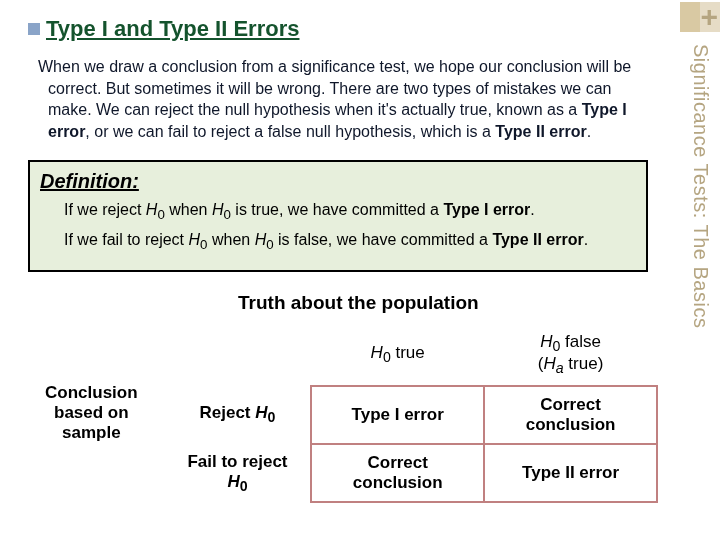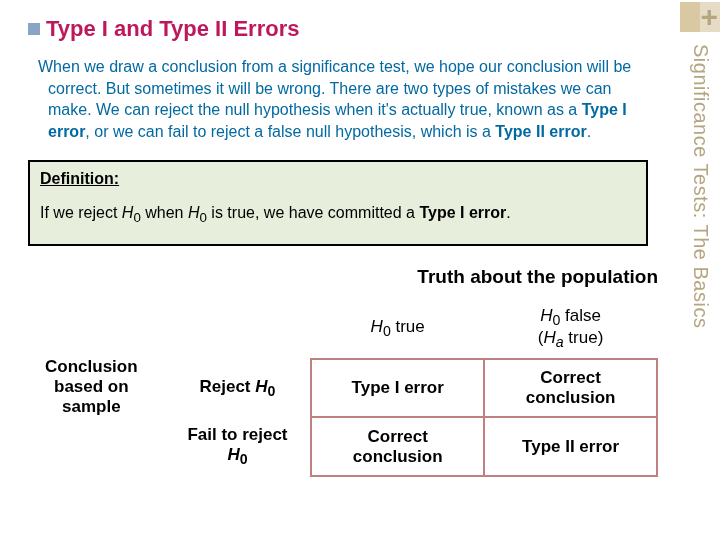--- a/index.html
+++ b/index.html
@@ -51,51 +51,53 @@
     left: 28px;
     top: 16px;
     width: 620px;
   }
   .title-row { display:flex; align-items:center; margin-bottom: 14px; }
   .bullet {
     width: 12px; height: 12px;
     background:#8aa4c8;
     margin-right: 6px;
   }
-  .title-text { font-size: 22px; font-weight: bold; color:#be185d; }
+  .title-text { font-size: 22px; font-weight: bold; color:#14532d;text-decoration:underline; }
   .intro {
     font-size: 16px;
     line-height: 1.35;
-    color:#0369a1;
+    color:#0f172a;
     padding-left: 10px;
     text-indent: -10px;
     margin-left: 10px;
     margin-bottom: 18px;
     padding-right: 4px;
   }
   .defbox {
     border: 2px solid #000;
     background: #e7efdc;
     padding: 8px 10px 12px 10px;
     margin-bottom: 20px;
   }
   .defhead {
-    font-size: 16px;
+    font-size: 20px;
     font-weight: bold;
     text-decoration: underline;
-    margin-bottom: 14px;
+    margin-bottom: 6px;
+    font-style: italic;
   }
   .defline {
     font-size: 16px;
     line-height: 1.35;
     margin-bottom: 4px;
+    margin-left: 24px;
   }
   .tablewrap { width: 640px; margin-left: -10px; }
   .tcap {
-    text-align: right;
+    text-align: left;
     font-weight: bold;
     font-size: 19px;
     margin-bottom: 10px;
     padding-left: 220px;
   }
   table.errtab {
     border-collapse: collapse;
     width: 100%;
     font-size: 17px;
   }
@@ -133,20 +135,21 @@
   <div class="title-row">
     <div class="bullet"></div>
     <div class="title-text">Type I and Type II Errors</div>
   </div>
 
   <div class="intro">When we draw a conclusion from a significance test, we hope our conclusion will be correct. But sometimes it will be wrong. There are two types of mistakes we can make. We can reject the null hypothesis when it's actually true, known as a <b>Type I error</b>, or we can fail to reject a false null hypothesis, which is a <b>Type II error</b>.</div>
 
   <div class="defbox">
     <div class="defhead">Definition:</div>
     <div class="defline">If we reject <i>H</i><sub>0</sub> when <i>H</i><sub>0</sub> is true, we have committed a <b>Type I error</b>.</div>
+    <div class="defline">If we fail to reject <i>H</i><sub>0</sub> when <i>H</i><sub>0</sub> is false, we have committed a <b>Type II error</b>.</div>
   </div>
 
   <div class="tablewrap">
     <div class="tcap">Truth about the population</div>
     <table class="errtab">
       <tbody>
           <tr>
         <td class="sidehead" rowspan="3">Conclusion<br>based on<br>sample</td>
         <td class="rowlabel"></td>
         <td class="colhead"><i>H</i><sub>0</sub> true</td>

